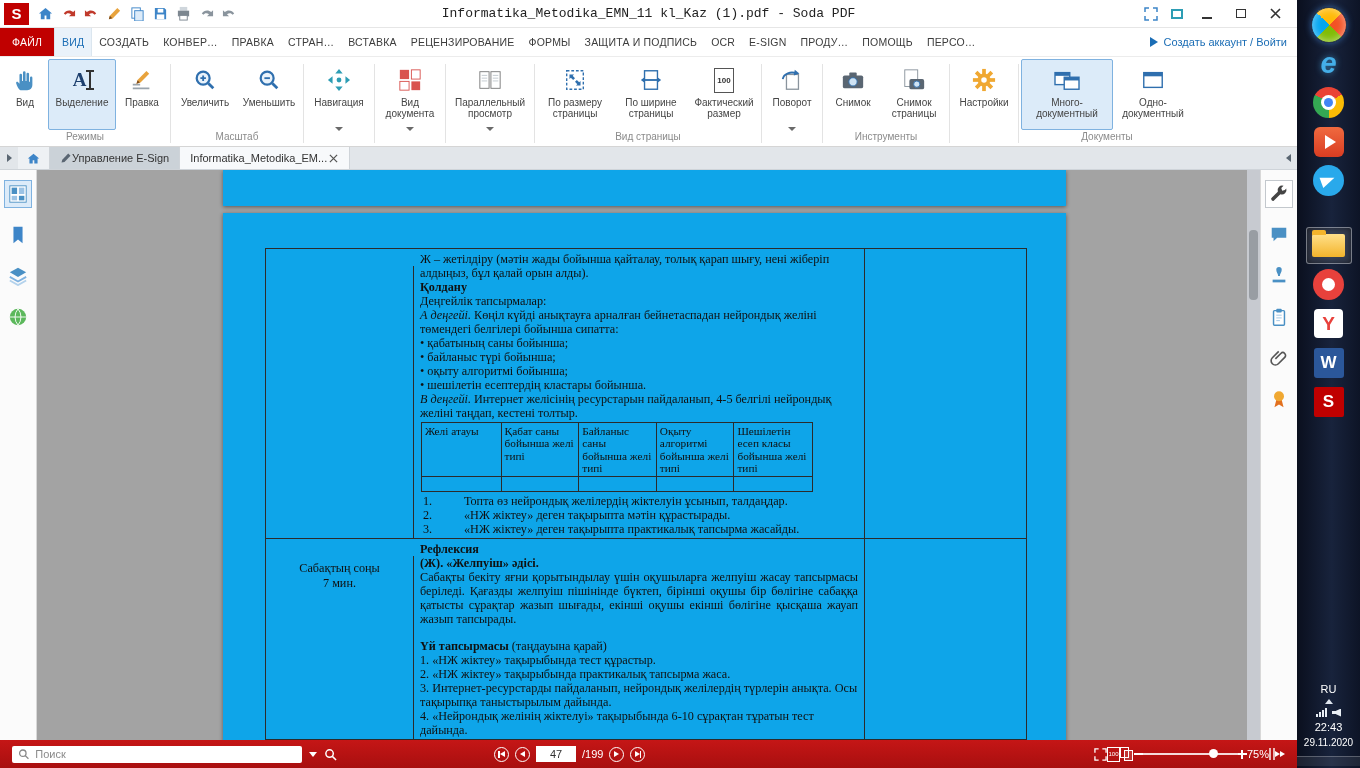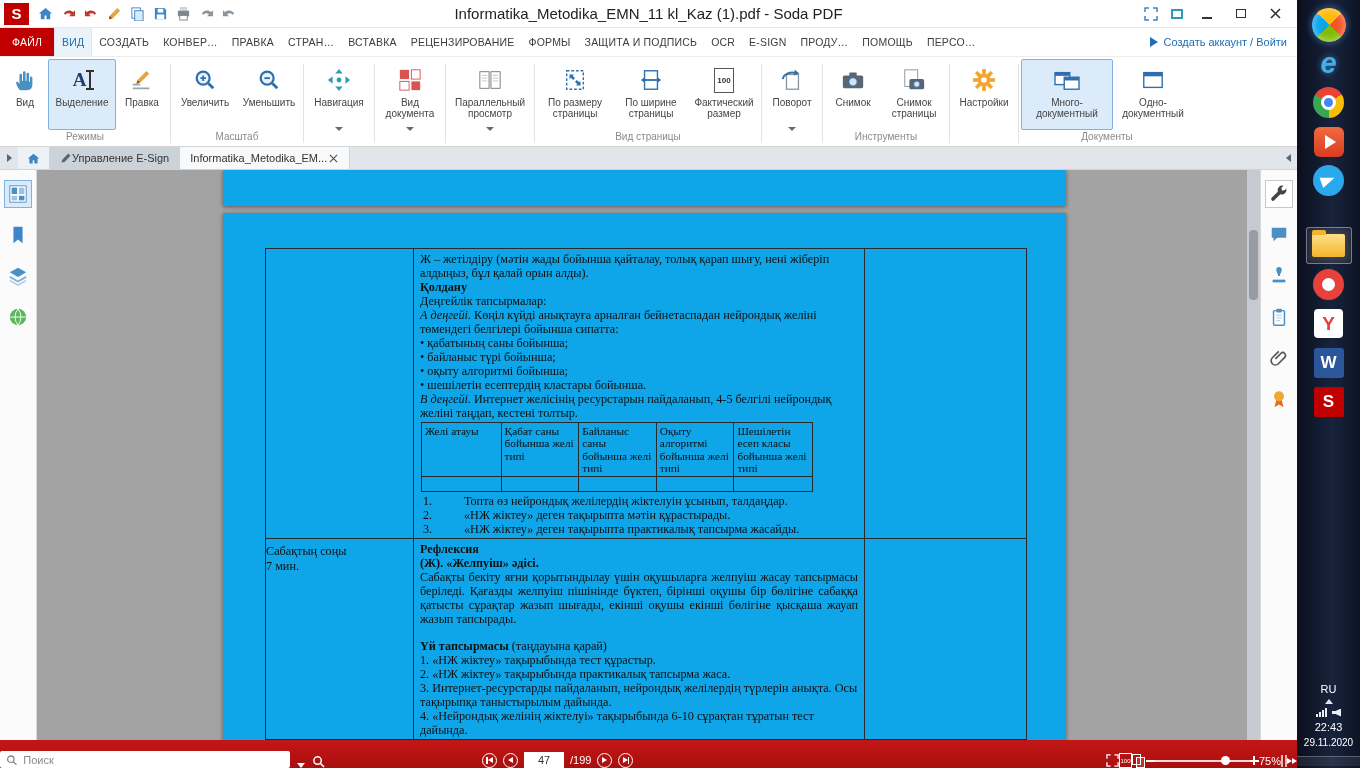--- a/index.html
+++ b/index.html
@@ -7,21 +7,21 @@
   body { font-family:"Liberation Sans", sans-serif; }
   .screen { position:relative; width:1360px; height:768px; background:#000; }
 
   
   .app { position:absolute; left:0; top:0; width:1297px; height:768px; background:#fff; display:flex; flex-direction:column; }
 
   
   .titlebar { height:28px; background:#fff; display:flex; align-items:center; padding:0 4px; gap:3px; border-bottom:1px solid #e6e6e6; position:relative; }
   .logo { width:25px; height:22px; background:#c00000; color:#fff; font-weight:bold; font-size:15px; display:grid; place-items:center; margin-right:3px; }
   .qicon { width:20px; height:20px; display:grid; place-items:center; }
-  .win-title { position:absolute; left:50%; transform:translateX(-50%); font-size:15px; color:#222; white-space:nowrap; }
+  .win-title { position:absolute; left:50%; transform:translateX(-50%); font-size:13px; color:#222; white-space:nowrap;font-family:Liberation Mono, monospace; }
   .win-ctrls { margin-left:auto; display:flex; align-items:center; gap:6px; padding-right:4px; }
   .wc { width:28px; height:20px; display:grid; place-items:center; }
   .wc-min i { display:block; width:10px; height:2px; background:#333; margin-top:8px;}
   .wc-max i { display:block; width:10px; height:9px; border:1.5px solid #333; }
   .wc-close svg { display:block; }
 
   
   .menubar { height:29px; background:#fff; display:flex; align-items:stretch; border-bottom:1px solid #ececec; }
   .mi { font-size:10.5px; color:#3c3c3c; display:flex; align-items:center; padding:0 7px; white-space:nowrap; letter-spacing:.2px; }
   .mi.file { background:#c00000; color:#fff; padding:0 12px; }
@@ -71,37 +71,37 @@
   .page { position:absolute; left:186px; width:843px; background:#0ea5e9; box-shadow:0 1px 4px rgba(0,0,0,.45); }
   .page-prev { top:0; height:36px; }
   .page-cur { top:43px; height:530px; }
   .vscroll { position:absolute; right:0; top:0; bottom:0; width:13px; background:#c7cad0; }
   .vthumb { position:absolute; left:2px; right:2px; top:60px; height:70px; background:#989da3; border-radius:4px; }
 
   
   .dtable { position:absolute; left:42px; top:35px; width:762px; font-family:"Liberation Serif",serif; font-size:12.2px; color:#101010; border:1px solid #2b2b2b; }
   .drow { display:flex; align-items:stretch; }
   .drow + .drow { border-top:1px solid #2b2b2b; }
-  .dc1 { width:148px; border-right:1px solid #2b2b2b; text-align:left; padding-top:5px; line-height:15px; }
+  .dc1 { width:148px; border-right:1px solid #2b2b2b; text-align:center; padding-top:5px; line-height:15px;margin-top:17px; }
   .dc2 { width:451px; border-right:1px solid #2b2b2b; padding:3px 6px 2px 6px; line-height:14px; }
   .dc3 { flex:1; }
   .b { font-weight:bold; } .i { font-style:italic; } .jst { text-align:justify; }
   .sp { height:13px; }
   .itable { width:392px; margin:2px 0 2px 1px; border:1px solid #2b2b2b; font-size:11.3px; line-height:12.3px; }
   .itr { display:flex; }
   .itr + .itr { border-top:1px solid #2b2b2b; }
   .itd { padding:2px 3px; border-right:1px solid #2b2b2b; }
   .itd:last-child { border-right:none; }
   .iw0{width:80px;} .iw{width:78px;}
   .itr.empty { height:15px; }
   .numline { display:flex; }
   .num { width:44px; flex:0 0 44px; padding-left:3px; }
 
   
-  .statusbar { height:28px; background:linear-gradient(#c51616,#a80f0f); display:flex; align-items:flex-end; padding:0 0; gap:7px; color:#fff; }
+  .statusbar { height:28px; background:linear-gradient(#c51616,#a80f0f); display:flex; align-items:center; padding:0 12px; gap:7px; color:#fff; }
   .search { width:290px; height:17px; background:#fff; border-radius:2px; display:flex; align-items:center; gap:6px; padding:0 6px; }
   .search input { border:none; outline:none; width:100%; font-size:11px; color:#444; background:transparent; font-family:"Liberation Sans",sans-serif; }
   .search input::placeholder { color:#8a8a8a; }
   .sb-caret { width:0;height:0;border-left:4px solid transparent;border-right:4px solid transparent;border-top:5px solid #fff; }
   .navgrp { display:flex; align-items:center; gap:6px; margin-left:150px; }
   .cir { width:15px; height:15px; border:1px solid #fff; border-radius:50%; display:grid; place-items:center; }
   .tri-l { width:0;height:0;border-top:3.5px solid transparent;border-bottom:3.5px solid transparent;border-right:5px solid #fff; }
   .tri-r { width:0;height:0;border-top:3.5px solid transparent;border-bottom:3.5px solid transparent;border-left:5px solid #fff; }
   .bar-v { width:1.5px; height:7px; background:#fff; }
   .pgbox { width:40px; height:16px; background:#fff; color:#333; font-size:11px; display:grid; place-items:center; }

